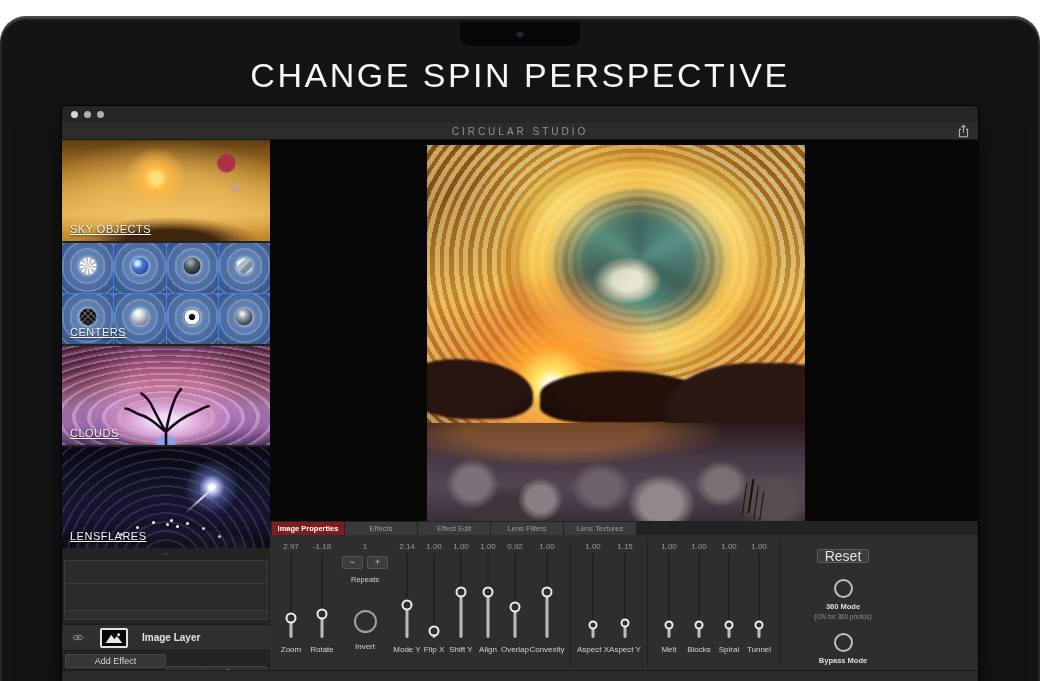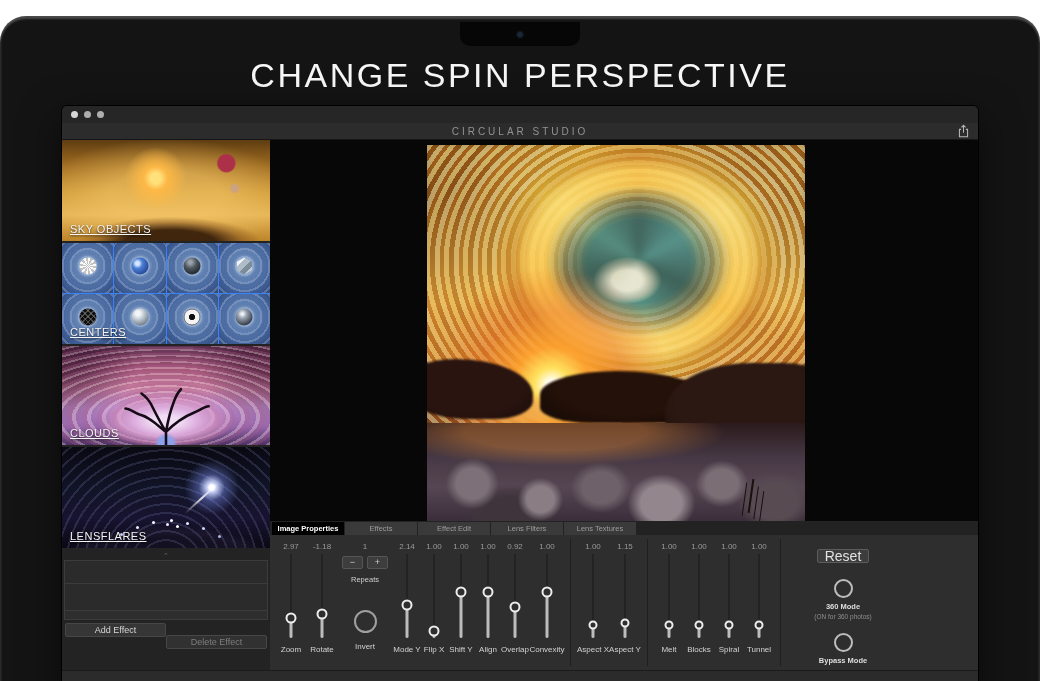--- a/index.html
+++ b/index.html
@@ -147,21 +147,21 @@
       radial-gradient(ellipse 12% 34% at 22% 96%, #3f343c 0 60%, rgba(0,0,0,0) 100%),
       radial-gradient(ellipse 60% 45% at 34% 10%, rgba(225,140,60,.4) 0 40%, rgba(0,0,0,0) 75%),
       linear-gradient(180deg, #2a1a1c 0%, #463844 35%, #564653 65%, #3b2e3a 100%); }
   .art-plant { position:absolute; right:14%; bottom:2%; width:2px; height:34px; background:#18100f; transform:rotate(8deg);
     box-shadow:-6px 4px 0 -0.5px #18100f, 6px 6px 0 -0.5px #18100f, 12px 10px 0 -0.5px #18100f; }
 
   
   .panel { flex:1; background:#2e2e2e; display:flex; flex-direction:column; min-height:0; }
   .tabbar { height:14px; background:#222; display:flex; padding:1px 0 0 2px; flex:none; }
   .tab { width:72px; height:13px; line-height:13px; text-align:center; font-size:7.5px; color:#9c9c9c; background:#3a3a3a; margin-right:1px; }
-  .tab.active { background:#000000; color:#fff; font-weight:bold; }
+  .tab.active { background:#7f1d1d; color:#fff; font-weight:bold; }
   .controls { flex:1; display:flex; padding-left:6px; min-height:0; }
   .scol { width:30px; display:flex; flex-direction:column; align-items:center; flex:none; }
   .scol.wide { width:32px; } .scol.narrow { width:24px; } .scol.cvx { width:34px; }
   .sval { font-size:8px; color:#9a9a9a; height:10px; line-height:10px; margin-top:7px; white-space:nowrap; }
   .strack { position:relative; width:12px; height:84px; margin-top:2px; }
   .sline { position:absolute; left:50%; top:0; bottom:0; width:1px; background:#191919; transform:translateX(-50%); }
   .sfill { position:absolute; left:50%; top:var(--knob,50%); bottom:0; width:3px; background:#bcbcbc; transform:translateX(-50%); border-radius:2px; }
   .sknob { position:absolute; left:50%; top:var(--knob,50%); width:11px; height:11px; border:2px solid #ededed; border-radius:50%; background:#2e2e2e; transform:translate(-50%,-50%); }
   .sm .sknob { width:9px; height:9px; }
   .slab { font-size:8px; color:#d2d2d2; margin-top:7px; white-space:nowrap; }
@@ -269,20 +269,35 @@
           <span class="thumb-label">LENSFLARES</span>
         </div>
 
         <div class="layers-zone">
           <div class="collapse-caret">⌃</div>
           <div class="empty-list">
             <div class="empty-row"></div>
             <div class="empty-row r2"></div>
             <div class="empty-row r3"></div>
           </div>
+          <div class="layer-row">
+            <span class="eye">
+              <svg width="12" height="9" viewBox="0 0 14 10">
+                  <path d="M1 5 C3 1.5 11 1.5 13 5 C11 8.5 3 8.5 1 5 Z" fill="none" stroke="#9a9a9a" stroke-width="1.1"></path>
+                  <circle cx="7" cy="5" r="1.6" fill="#9a9a9a"></circle>
+                </svg>
+            </span>
+            <span class="layer-thumb">
+              <svg width="20" height="13" viewBox="0 0 20 14">
+                  <circle cx="15" cy="4" r="1.6" fill="#e8e8e8"></circle>
+                  <path d="M1 13 L7 4 L10.5 9 L13 5.5 L19 13 Z" fill="#e8e8e8"></path>
+                </svg>
+            </span>
+            <span class="layer-name">Image Layer</span>
+          </div>
           <div class="fx-buttons">
             <div class="fx-btn">Add Effect</div>
             <div class="fx-btn disabled">Delete Effect</div>
           </div>
         </div>
       </div>
 
       <div class="main">
 
         <div class="canvas">

